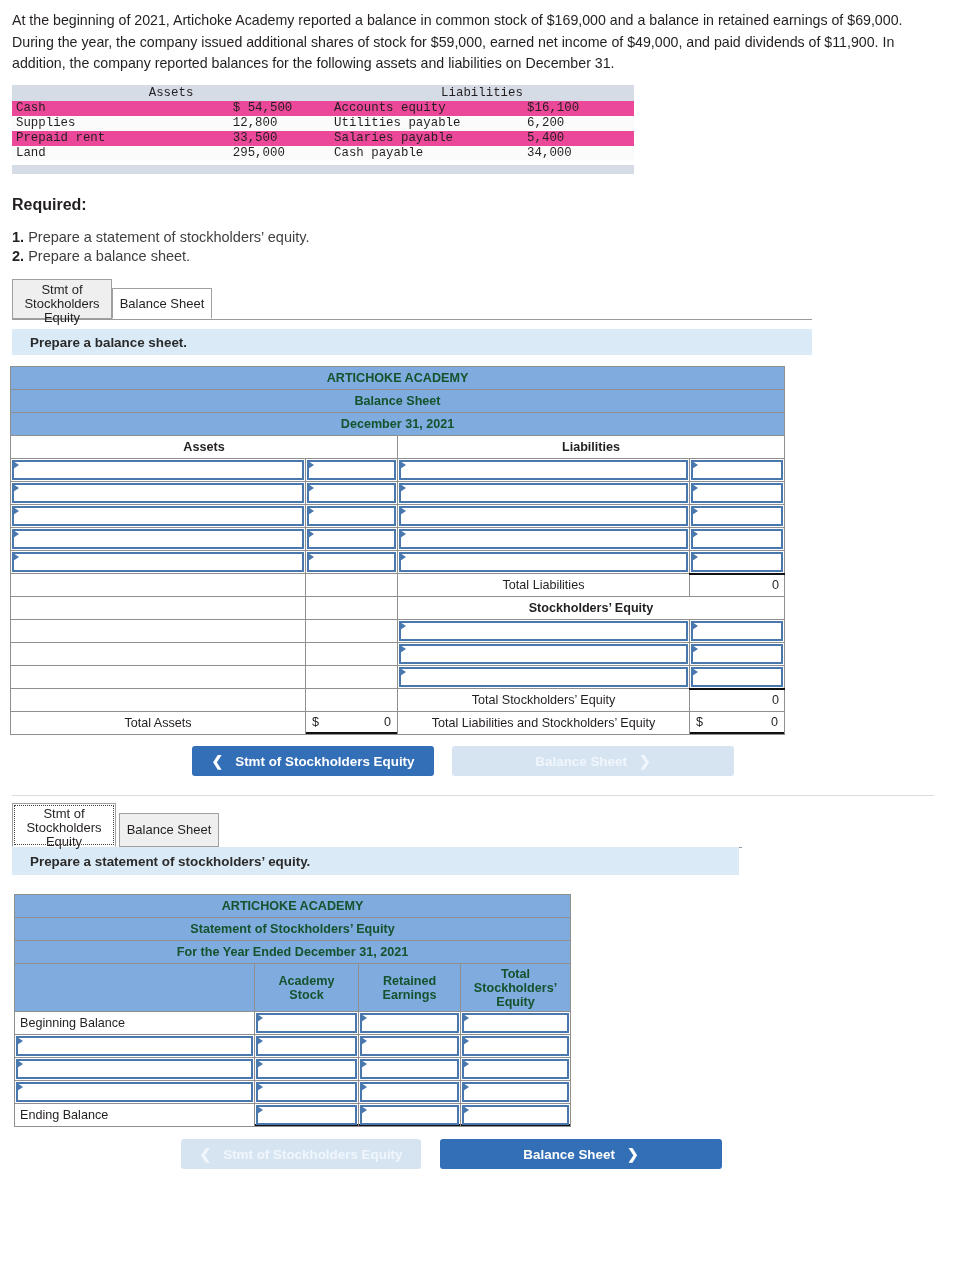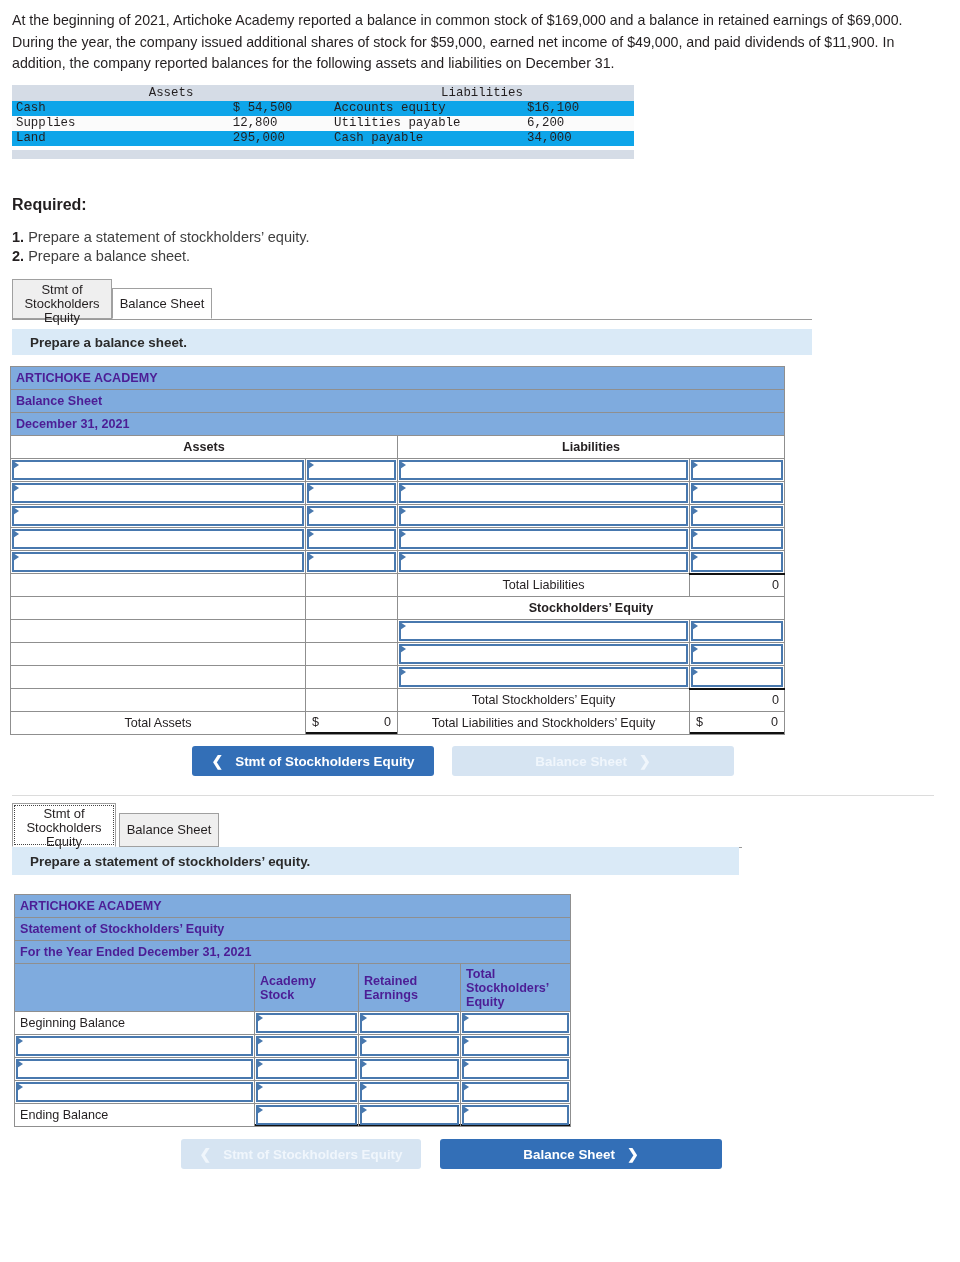--- a/index.html
+++ b/index.html
@@ -21,21 +21,21 @@
 
   
   .given{
     position:absolute; left:12px; top:85px; width:622px;
     font-family:"Liberation Mono","DejaVu Sans Mono",monospace;
     font-size:12.4px;
     border-collapse:collapse;
   }
   .given td,.given th{padding:0 4px;height:15px;line-height:15px;font-weight:normal;}
   .given .hdr td{background:#d5dce6;text-align:center;font-weight:normal;height:16px;}
-  .given tr.r td{background:#0ea5e9;}
+  .given tr.r td{background:#ec4899;}
   .given tr.r:nth-child(odd) td{background:#fbfbfb;}
   .given .num{}
   .given .c1{width:215px;}
   .given .c2{width:95px;}
   .given .c3{width:190px;}
   .given .c4{width:105px;}
   .given .fbar td{background:#d5dce6;height:9px;padding:0;}
   .given .gap td{height:4px;background:#ffffff;padding:0;}
 
   
@@ -76,21 +76,21 @@
   .ws{position:absolute;border-collapse:collapse;table-layout:fixed;}
   .ws td{
     border:1px solid #8f8f8f;
     font-size:12.6px;
     height:23px;
     padding:0 5px;
     box-sizing:border-box;
     background:#ffffff;
     vertical-align:middle;
   }
-  .ws td.blue{background:#7fabde;text-align:left;font-weight:bold;color:#4c1d95;}
+  .ws td.blue{background:#7fabde;text-align:center;font-weight:bold;color:#14532d;}
   .ws td.sub{text-align:center;font-weight:bold;}
   .ws td.lbl{text-align:center;}
   .ws td.num{text-align:right;}
   .ws td.blank{}
 
   
   .incell{position:relative;padding:0 !important;}
   .incell .box{
     position:absolute;left:1px;top:1px;right:1px;bottom:1px;
     border:2px solid #4878ae;
@@ -147,20 +147,26 @@
         <td class="c3">Accounts equity</td>
         <td class="c4 num">$16,100</td>
       </tr>
       <tr class="r">
         <td class="c1">Supplies</td>
         <td class="c2 num">12,800</td>
         <td class="c3">Utilities payable</td>
         <td class="c4 num">6,200</td>
       </tr>
       <tr class="r">
+        <td class="c1">Prepaid rent</td>
+        <td class="c2 num">33,500</td>
+        <td class="c3">Salaries payable</td>
+        <td class="c4 num">5,400</td>
+      </tr>
+      <tr class="r">
         <td class="c1">Land</td>
         <td class="c2 num">295,000</td>
         <td class="c3">Cash payable</td>
         <td class="c4 num">34,000</td>
       </tr>
       <tr class="gap">
           <td colspan="4"></td>
         </tr>
       <tr class="fbar">
           <td colspan="4"></td>

